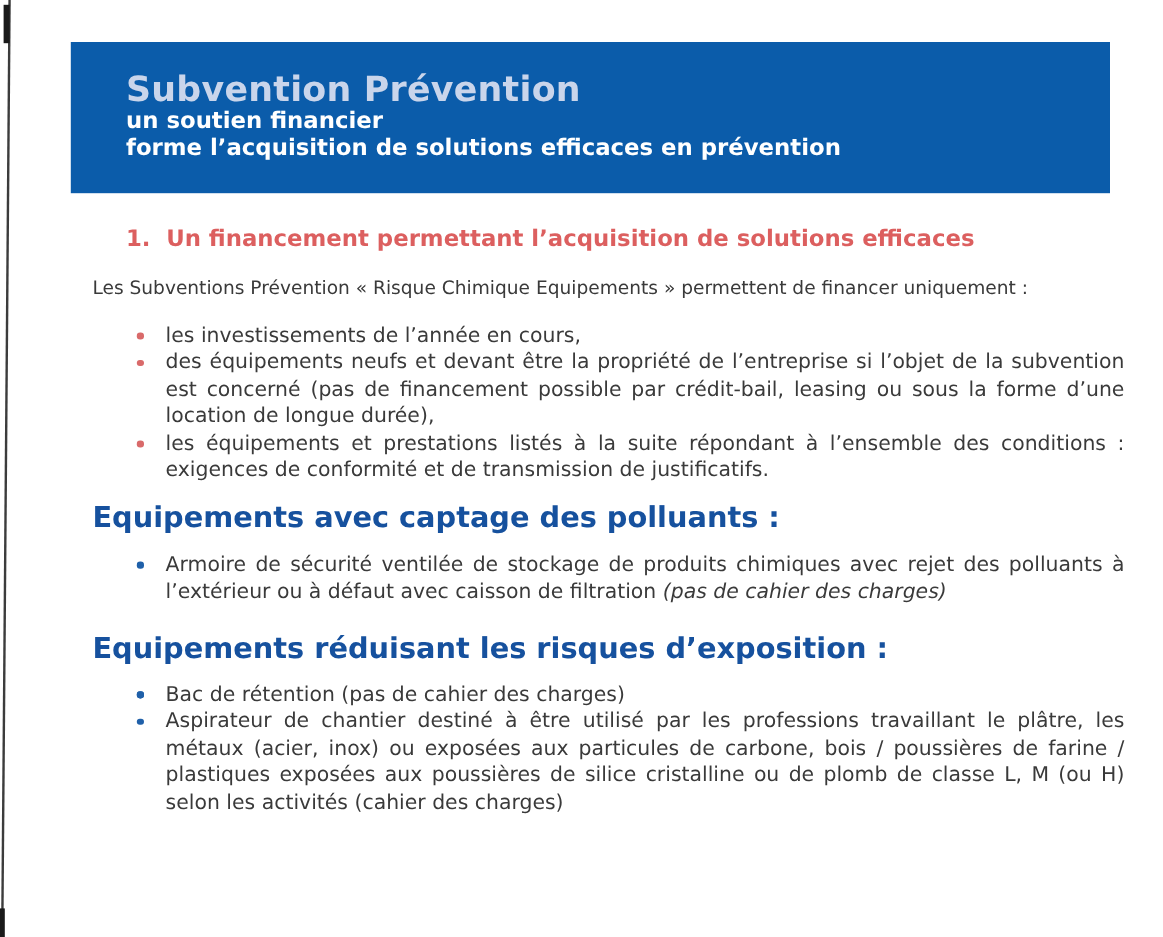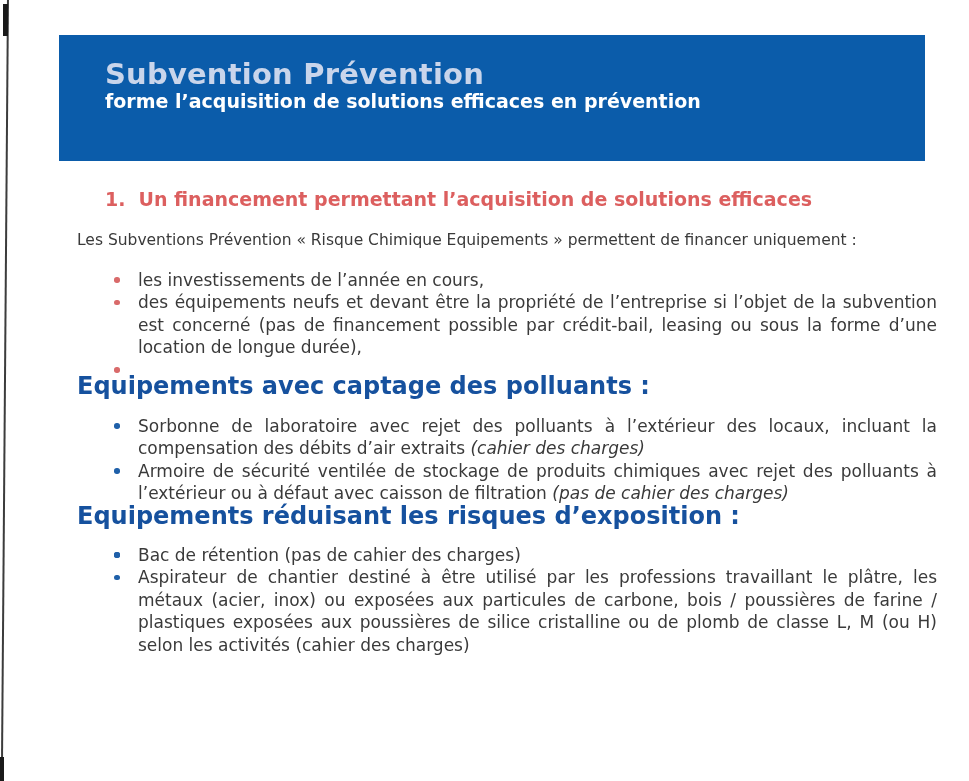--- a/index.html
+++ b/index.html
@@ -88,34 +88,35 @@
   }
   .list.red .dot{background:var(--red_bullet);}
   .list.blue .dot{background:var(--blue_bullet);}
   .list em{font-style:italic;}
 
   .blue-heading{
     margin:16px 0 0 0;
     font-size:24px;line-height:23px;font-weight:bold;
     color:var(--navy_heading);
   }
-  .blue-heading.second{margin-top:0;}
+  .blue-heading.second{margin-top:24px;}
   .list.second{margin-top:16px;}
 </style>
 </head>
 <body>
 
 <div class="page">
 
   <div class="edge-line"></div>
   <div class="edge-mark top"></div>
   <div class="edge-mark bottom"></div>
 
   <header class="banner">
     <h1>Subvention Prévention</h1>
+    <p class="sub">un soutien financier</p>
     <p class="sub">forme l’acquisition de solutions efficaces en prévention</p>
   </header>
 
   <main class="content">
 
     <h2 class="section-heading">
       <span class="num">1.</span><span>Un financement permettant l’acquisition de solutions efficaces</span>
     </h2>
 
     <p class="para">Les Subventions Prévention « Risque Chimique Equipements » permettent de financer uniquement :</p>
@@ -124,30 +125,27 @@
       <li>
         <span class="dot"></span>
         <span>les investissements de l’année en cours,</span>
       </li>
       <li>
         <span class="dot"></span>
         <span>des équipements neufs et devant être la propriété de l’entreprise si l’objet de la subvention est concerné (pas de financement possible par crédit-bail, leasing ou sous la forme d’une location de longue durée),</span>
       </li>
       <li>
         <span class="dot"></span>
+        <span>les équipements et prestations listés à la suite répondant à l’ensemble des conditions : exigences de conformité et de transmission de justificatifs.</span>
       </li>
     </ul>
 
     <h3 class="blue-heading">Equipements avec captage des polluants :</h3>
 
     <ul class="list blue">
-      <li>
-        <span class="dot"></span>
-        <span>Sorbonne de laboratoire avec rejet des polluants à l’extérieur des locaux, incluant la compensation des débits d’air extraits </span><em>(cahier des charges)</em>
-      </li>
       <li>
         <span class="dot"></span>
         <span>Armoire de sécurité ventilée de stockage de produits chimiques avec rejet des polluants à l’extérieur ou à défaut avec caisson de filtration </span><em>(pas de cahier des charges)</em>
       </li>
     </ul>
 
     <h3 class="blue-heading second">Equipements réduisant les risques d’exposition :</h3>
 
     <ul class="list blue second">
       <li>

